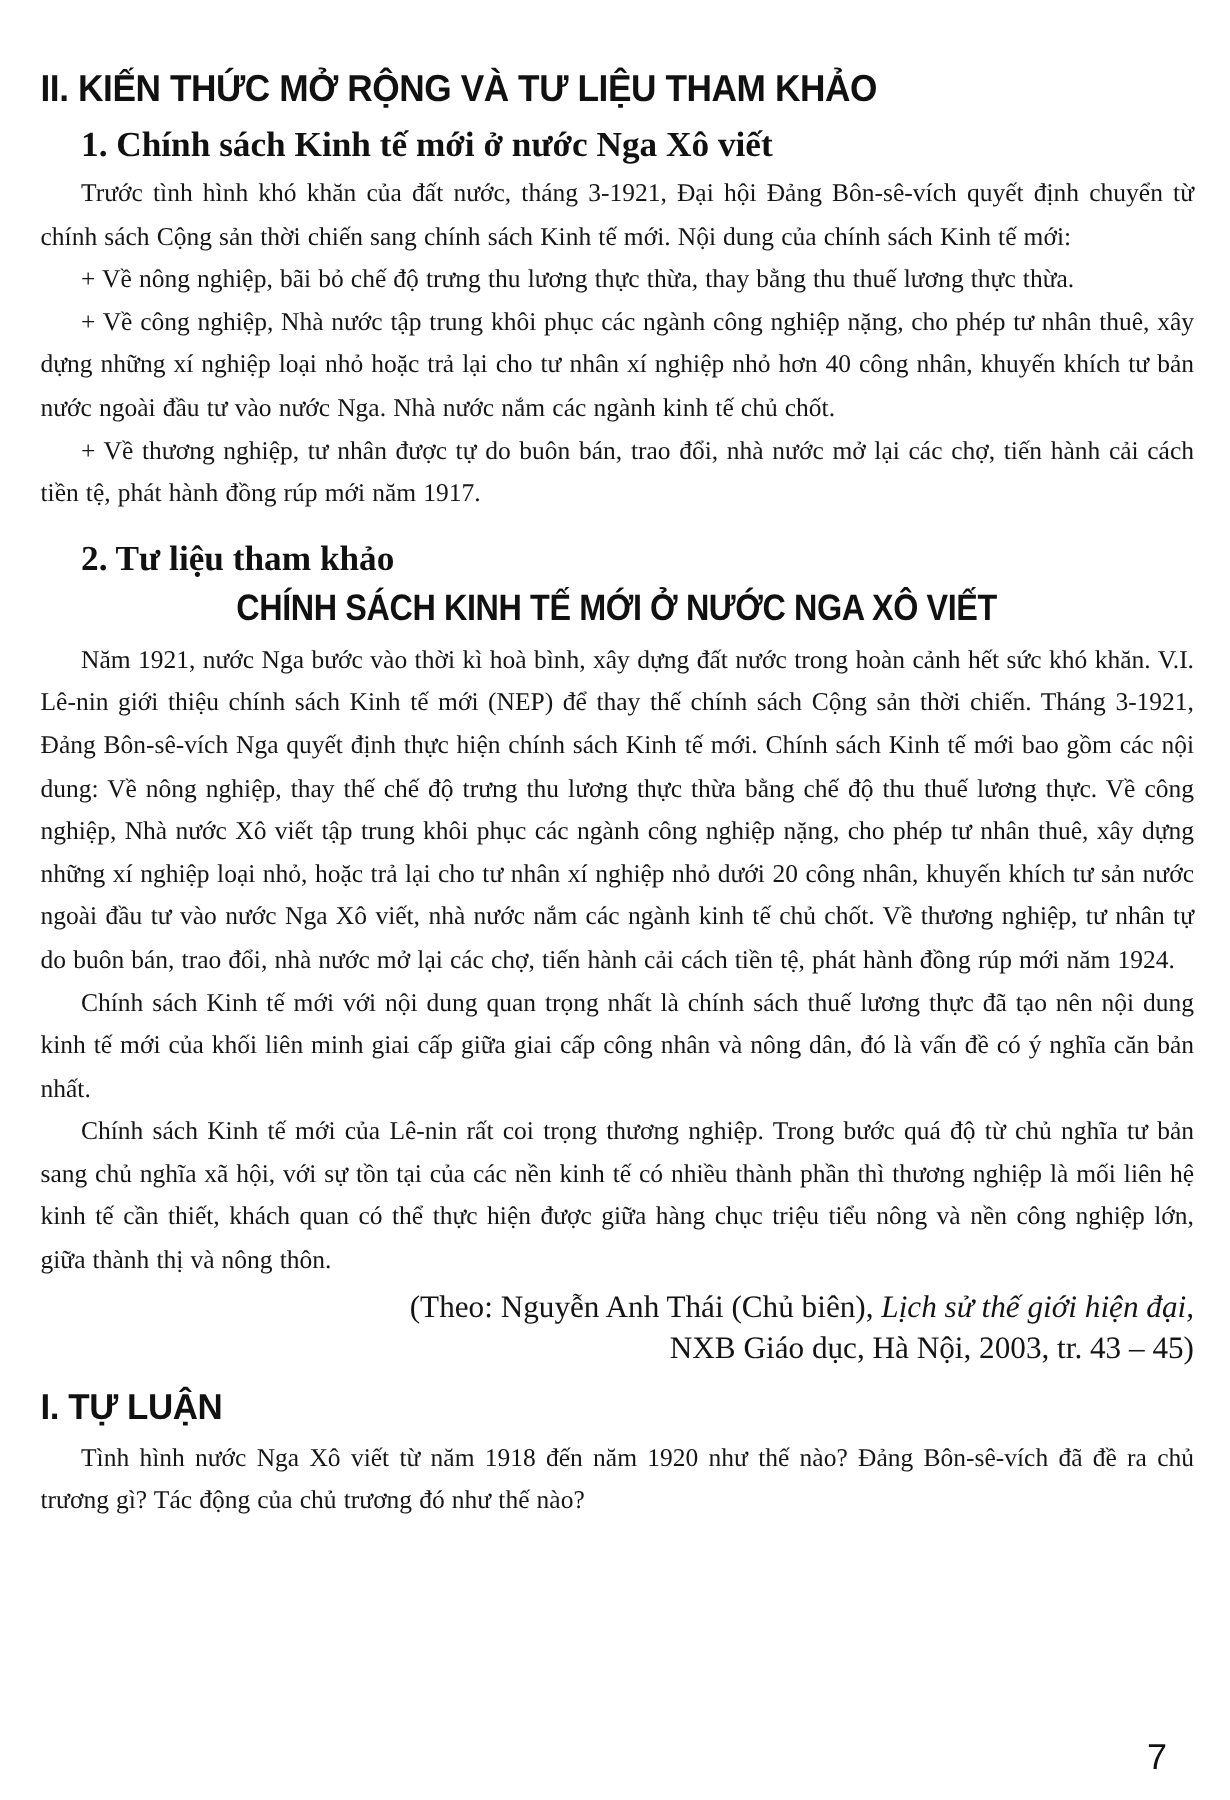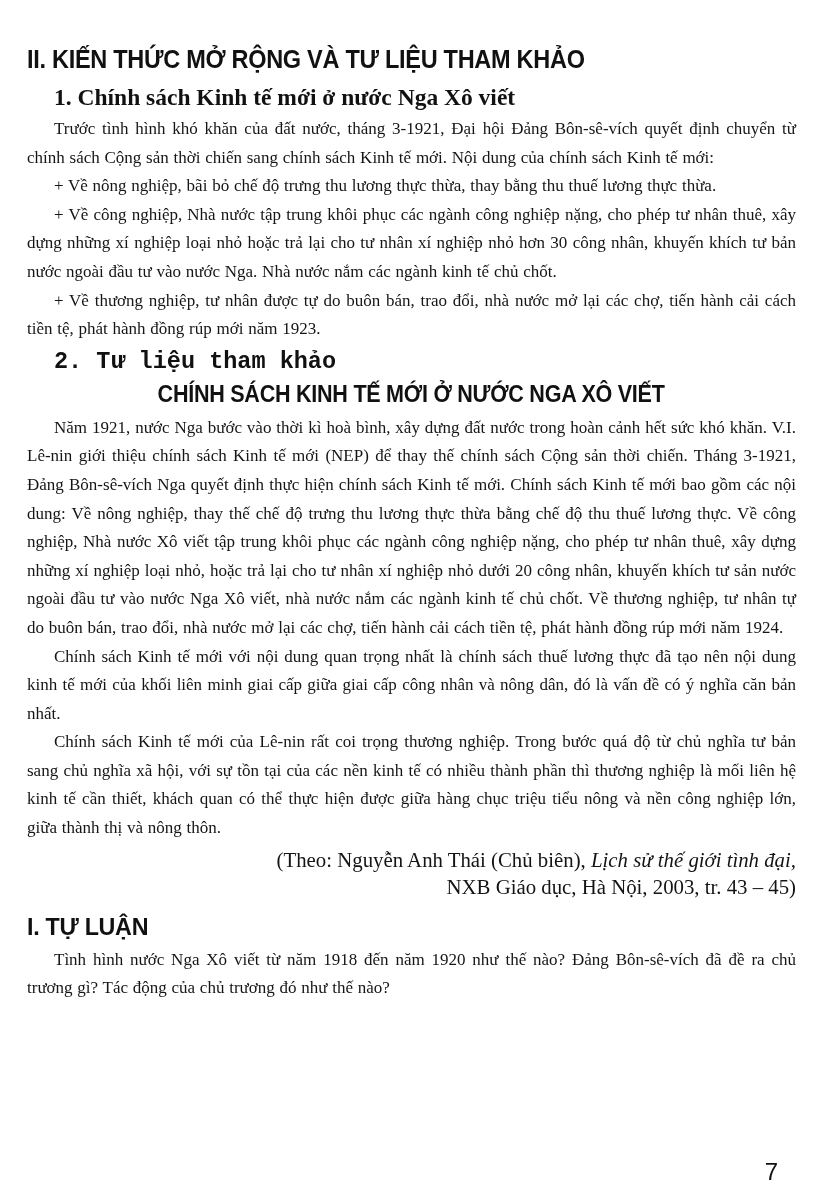--- a/index.html
+++ b/index.html
@@ -42,23 +42,22 @@
   .h-serif {
     font-family: "Liberation Serif", "DejaVu Serif", serif;
     font-weight: bold;
     font-size: 23.5px;
     line-height: 29px;
     margin: 0 0 3px 0;
     padding-left: 27px;
     color: #111;
   }
   .h-serif.second {
-    margin-top: 3px;
+    margin-top: 15px;
     margin-bottom: 1px;
-    font-family: Liberation Mono, monospace;
   }
   p.body {
     font-size: 17px;
     line-height: 28.6px;
     text-align: justify;
     text-indent: 27px;
     margin: 0;
     word-spacing: 0.5px;
   }
   .doc-title {
@@ -123,35 +122,35 @@
 <div class="page">
 
   <div class="hsans h-main">
     <span class="squeeze">II. KIẾN THỨC MỞ RỘNG VÀ TƯ LIỆU THAM KHẢO</span>
   </div>
 
   <div class="h-serif">1. Chính sách Kinh tế mới ở nước Nga Xô viết</div>
 
   <p class="body">Trước tình hình khó khăn của đất nước, tháng 3-1921, Đại hội Đảng Bôn-sê-vích quyết định chuyển từ chính sách Cộng sản thời chiến sang chính sách Kinh tế mới. Nội dung của chính sách Kinh tế mới:</p>
   <p class="body">+ Về nông nghiệp, bãi bỏ chế độ trưng thu lương thực thừa, thay bằng thu thuế lương thực thừa.</p>
-  <p class="body">+ Về công nghiệp, Nhà nước tập trung khôi phục các ngành công nghiệp nặng, cho phép tư nhân thuê, xây dựng những xí nghiệp loại nhỏ hoặc trả lại cho tư nhân xí nghiệp nhỏ hơn 30 công nhân, khuyến khích tư bản nước ngoài đầu tư vào nước Nga. Nhà nước nắm các ngành kinh tế chủ chốt.</p>
-  <p class="body">+ Về thương nghiệp, tư nhân được tự do buôn bán, trao đổi, nhà nước mở lại các chợ, tiến hành cải cách tiền tệ, phát hành đồng rúp mới năm 1923.</p>
+  <p class="body">+ Về công nghiệp, Nhà nước tập trung khôi phục các ngành công nghiệp nặng, cho phép tư nhân thuê, xây dựng những xí nghiệp loại nhỏ hoặc trả lại cho tư nhân xí nghiệp nhỏ hơn 40 công nhân, khuyến khích tư bản nước ngoài đầu tư vào nước Nga. Nhà nước nắm các ngành kinh tế chủ chốt.</p>
+  <p class="body">+ Về thương nghiệp, tư nhân được tự do buôn bán, trao đổi, nhà nước mở lại các chợ, tiến hành cải cách tiền tệ, phát hành đồng rúp mới năm 1917.</p>
 
   <div class="h-serif second">2. Tư liệu tham khảo</div>
 
   <div class="hsans doc-title">
     <span class="squeeze">CHÍNH SÁCH KINH TẾ MỚI Ở NƯỚC NGA XÔ VIẾT</span>
   </div>
 
   <p class="body">Năm 1921, nước Nga bước vào thời kì hoà bình, xây dựng đất nước trong hoàn cảnh hết sức khó khăn. V.I. Lê-nin giới thiệu chính sách Kinh tế mới (NEP) để thay thế chính sách Cộng sản thời chiến. Tháng 3-1921, Đảng Bôn-sê-vích Nga quyết định thực hiện chính sách Kinh tế mới. Chính sách Kinh tế mới bao gồm các nội dung: Về nông nghiệp, thay thế chế độ trưng thu lương thực thừa bằng chế độ thu thuế lương thực. Về công nghiệp, Nhà nước Xô viết tập trung khôi phục các ngành công nghiệp nặng, cho phép tư nhân thuê, xây dựng những xí nghiệp loại nhỏ, hoặc trả lại cho tư nhân xí nghiệp nhỏ dưới 20 công nhân, khuyến khích tư sản nước ngoài đầu tư vào nước Nga Xô viết, nhà nước nắm các ngành kinh tế chủ chốt. Về thương nghiệp, tư nhân tự do buôn bán, trao đổi, nhà nước mở lại các chợ, tiến hành cải cách tiền tệ, phát hành đồng rúp mới năm 1924.</p>
   <p class="body">Chính sách Kinh tế mới với nội dung quan trọng nhất là chính sách thuế lương thực đã tạo nên nội dung kinh tế mới của khối liên minh giai cấp giữa giai cấp công nhân và nông dân, đó là vấn đề có ý nghĩa căn bản nhất.</p>
   <p class="body">Chính sách Kinh tế mới của Lê-nin rất coi trọng thương nghiệp. Trong bước quá độ từ chủ nghĩa tư bản sang chủ nghĩa xã hội, với sự tồn tại của các nền kinh tế có nhiều thành phần thì thương nghiệp là mối liên hệ kinh tế cần thiết, khách quan có thể thực hiện được giữa hàng chục triệu tiểu nông và nền công nghiệp lớn, giữa thành thị và nông thôn.</p>
 
   <div class="citation">
-    <div><span>(Theo: Nguyễn Anh Thái (Chủ biên), </span><i>Lịch sử thế giới tình đại,</i></div>
+    <div><span>(Theo: Nguyễn Anh Thái (Chủ biên), </span><i>Lịch sử thế giới hiện đại,</i></div>
     <div>NXB Giáo dục, Hà Nội, 2003, tr. 43 – 45)</div>
   </div>
 
 
   <div class="hsans sub-b">
     <span class="squeeze">I. TỰ LUẬN</span>
   </div>
 
   <p class="body">Tình hình nước Nga Xô viết từ năm 1918 đến năm 1920 như thế nào? Đảng Bôn-sê-vích đã đề ra chủ trương gì? Tác động của chủ trương đó như thế nào?</p>
 

